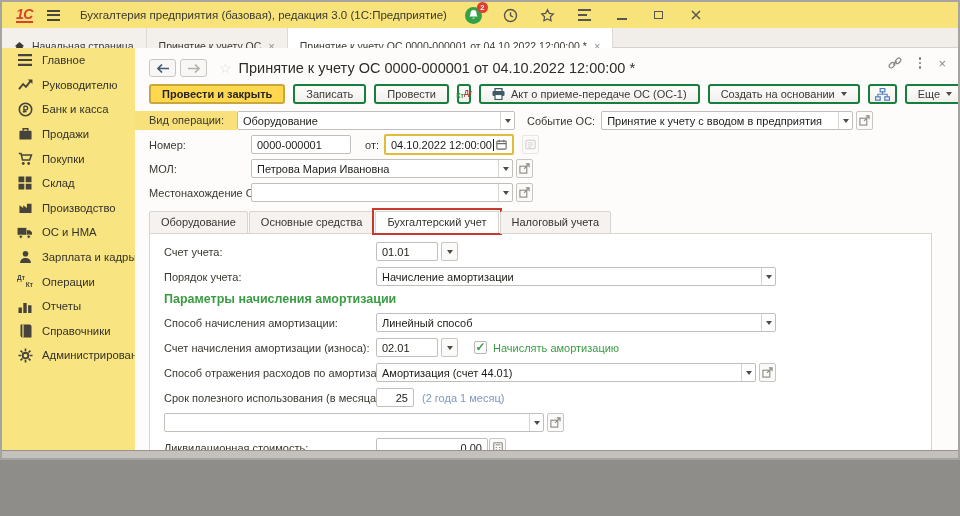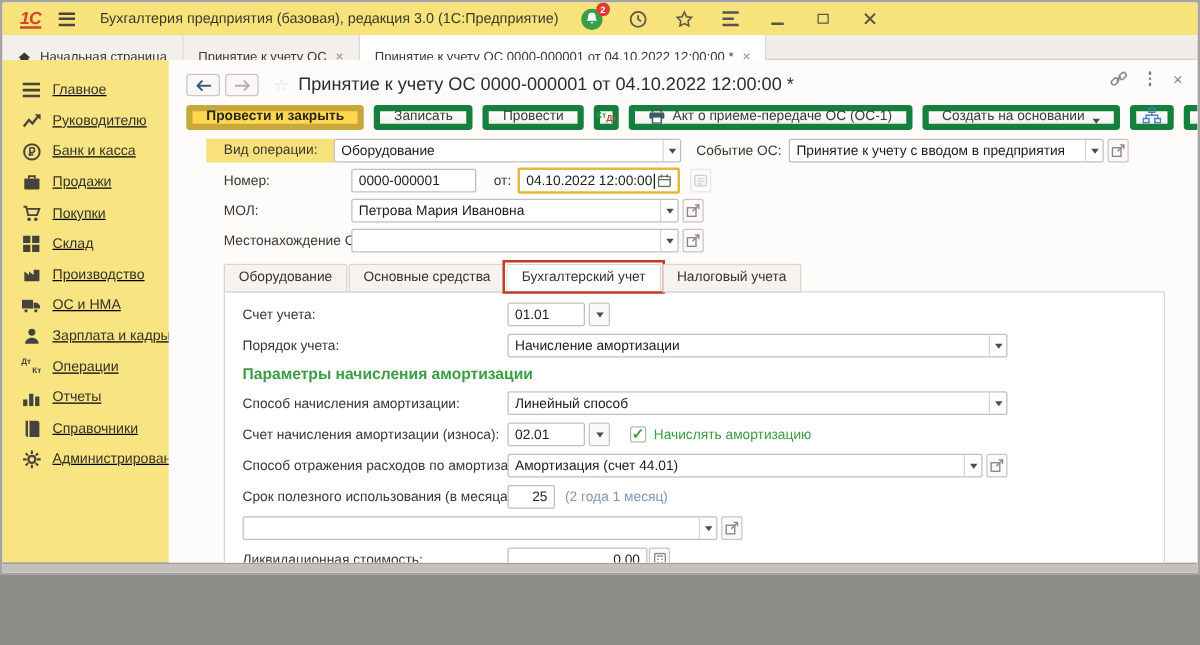--- a/index.html
+++ b/index.html
@@ -24,21 +24,21 @@
   .max-ic { width:9px; height:8px; border:1.6px solid #57554d; }
 
   
   .tabbar { height:20px; background:#f1ede9; display:flex; align-items:stretch; border-bottom:1px solid #d6d2cd; flex-shrink:0; }
   .ttab { display:flex; align-items:center; gap:7px; padding:18px 12px; font-size:10.5px; color:#3c3a32; border-right:1px solid #ddd9d4; background:#f3efeb; white-space:nowrap; cursor:pointer; }
   .ttab.active { background:#fff; box-shadow:inset 0 -3px 0 #2ea84e; }
   .ttab .x { color:#8f8c86; font-size:11px; line-height:1; }
 
   
   .body { flex:1; display:flex; min-height:0; }
-  .sidebar { width:133px; background:#f8e480; padding-top:12px; flex-shrink:0;text-decoration:underline; }
+  .sidebar { width:133px; background:#f8e480; padding-top:0; flex-shrink:0; }
   .sitem { height:24.6px; display:flex; align-items:center; gap:9px; padding-left:15px; cursor:pointer; }
   .sitem span { font-size:11.3px; color:#34322b; white-space:nowrap; }
   .sicon { width:16px; height:16px; display:flex; align-items:center; justify-content:center; flex-shrink:0; }
   .dtkt-mini { display:block; width:16px; height:14px; position:relative; }
   .dtkt-mini i { position:absolute; font-style:normal; font-size:6.5px; font-weight:700; color:#45433b; line-height:1; }
   .dtkt-mini i:first-child { top:0; left:0; }
   .dtkt-mini i:last-child { bottom:0; right:0; }
 
   .main { flex:1; position:relative; background:#fdfcfb; overflow:hidden; }
 
@@ -48,32 +48,32 @@
   .fav-star { color:#dedbd5; font-size:14px; margin:0 7px 0 8px; }
   .doc-title { font-size:14.5px; font-weight:400; color:#2e2c27; white-space:nowrap; }
   .head-icons { position:absolute; top:8px; right:12px; display:flex; gap:17px; align-items:center; }
   .head-icons .hi { cursor:pointer; display:flex; align-items:center; }
   .kebab { display:flex; flex-direction:column; gap:2px; }
   .kebab i { width:2.5px; height:2.5px; background:#7b7973; border-radius:50%; }
   .xclose { font-size:13px; color:#8a887f; line-height:1; }
 
   
   .cmdbar { display:flex; align-items:center; gap:8px; padding:4px 14px 0 14px; height:26px; }
-  .btn { height:20px; padding:0 11px; font-size:11px; color:#3c3a33; background:linear-gradient(#fdfdfc,#f2f0ed); border:5px solid #15803d; border-radius:3px; display:flex; align-items:flex-end; gap:6px; white-space:nowrap; cursor:pointer; }
+  .btn { height:20px; padding:0 11px; font-size:11px; color:#3c3a33; background:linear-gradient(#fdfdfc,#f2f0ed); border:2px solid #15803d; border-radius:3px; display:flex; align-items:center; gap:6px; white-space:nowrap; cursor:pointer; }
   .btn.primary { background:#ffd84f; border-color:#c8a83b; font-weight:700; color:#27251f; }
   .btn.icon-only { padding:0 5px; }
   .dtkt-btn { width:26px; position:relative; }
   .dtkt-btn i { position:absolute; font-style:normal; font-size:7px; font-weight:700; line-height:1; }
   .dtkt-btn i.dt { top:3px; left:5px; color:#b5463c; }
   .dtkt-btn i.kt { bottom:3px; right:5px; color:#3a9647; }
   .tri { width:0; height:0; border-left:3.5px solid transparent; border-right:3.5px solid transparent; border-top:4px solid #4d4b45; }
   .cmd-right { margin-left:auto; display:flex; gap:8px; }
 
   
-  .form { padding:6px 26px 0 24px;margin-left:20px; }
+  .form { padding:6px 26px 0 14px; }
   .frow { display:flex; align-items:center; margin-bottom:5px; height:19px; }
   .flabel { font-size:11px; color:#3a382f; white-space:nowrap; flex-shrink:0; }
   .flabel.w1 { width:102px; }
   .flabel.hl { background:#f8e17b; margin-left:-14px; padding-left:14px; height:19px; line-height:19px; }
   .fld { display:flex; align-items:center; height:19px; background:#fff; border:1px solid #c2bfba; border-radius:2px; font-size:11px; color:#1d1c18; padding:0 5px; }
   .fld .val { flex:1; white-space:nowrap; overflow:hidden; }
   .dd { width:14px; align-self:stretch; display:flex; align-items:center; justify-content:center; border-left:1px solid #d8d5d0; margin:0 -5px 0 4px; cursor:pointer; }
   .sqbtn { width:17px; height:19px; margin-left:3px; border:1px solid #c9c6c1; border-radius:2px; background:#fbfaf9; display:flex; align-items:center; justify-content:center; flex-shrink:0; cursor:pointer; }
   .ghost { opacity:0.4; }
   .date-fld { border:2px solid #e2ba3c; height:21px; }

